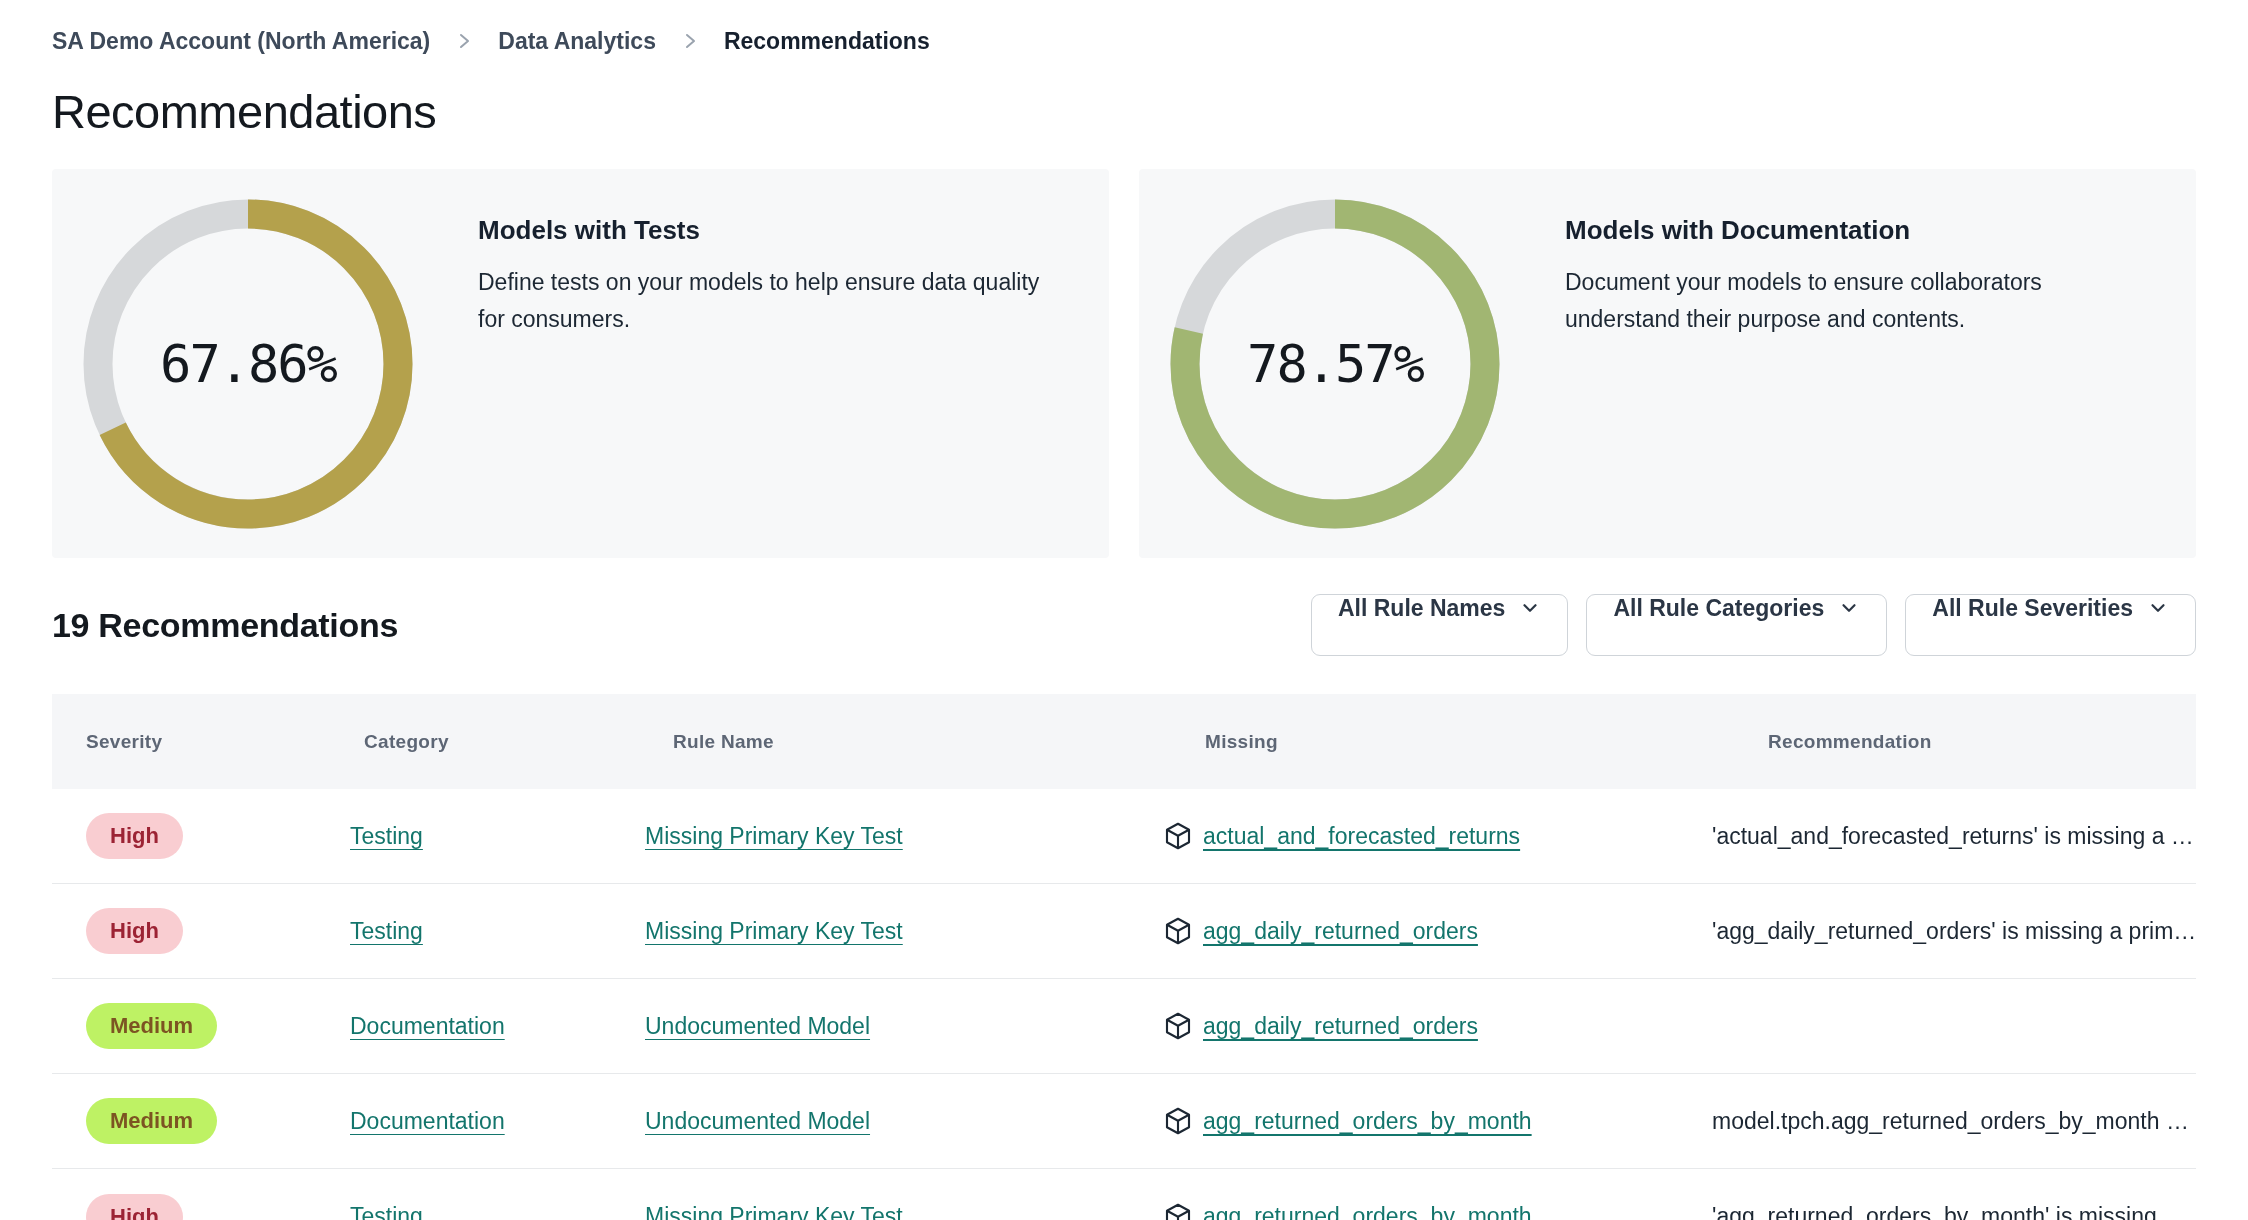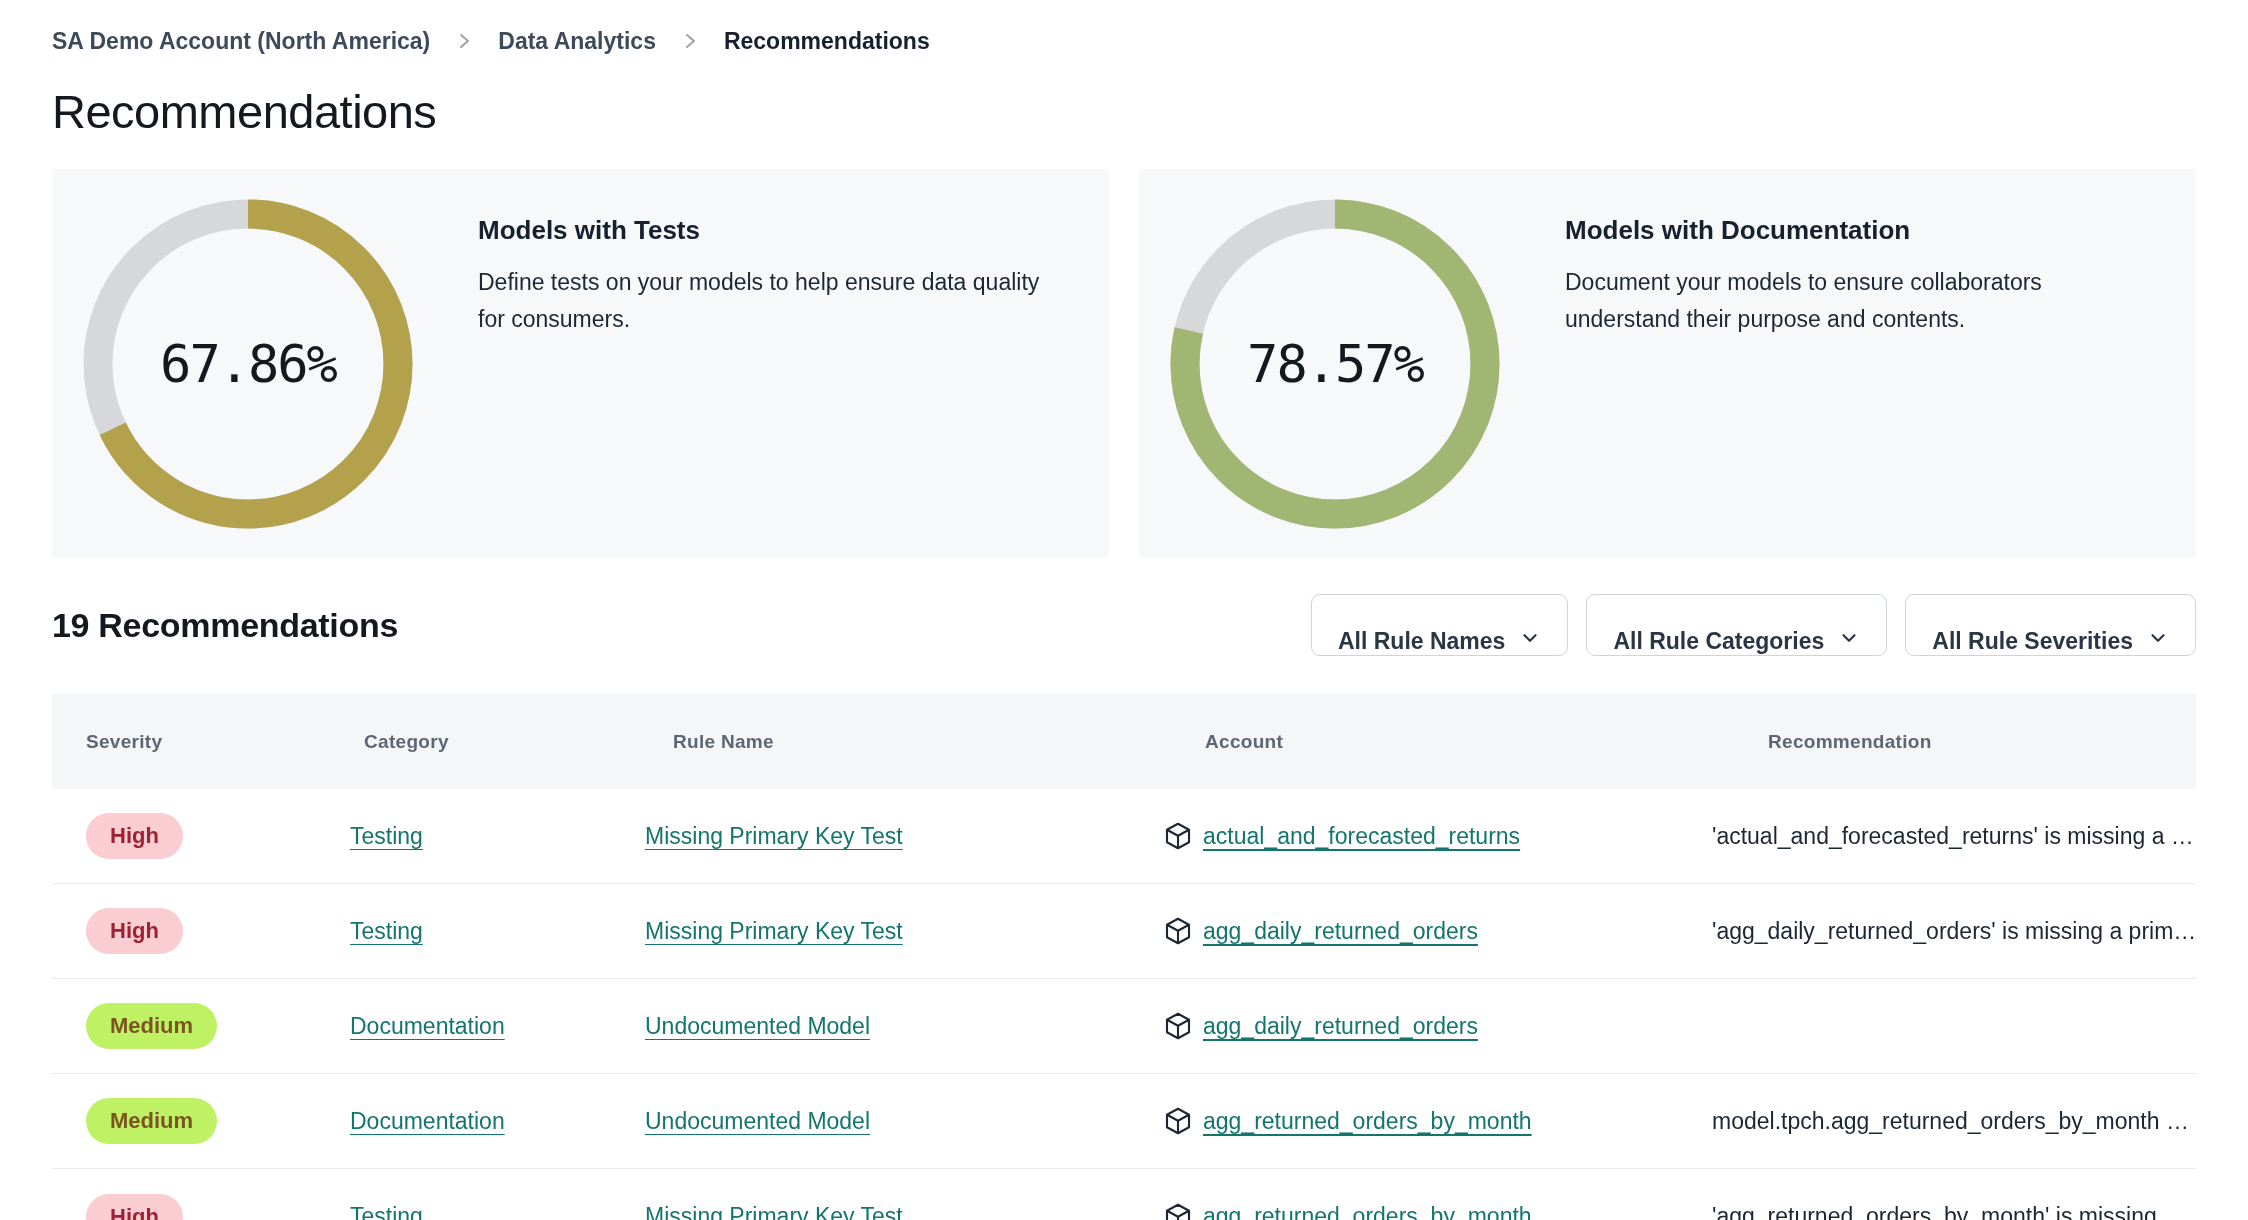--- a/index.html
+++ b/index.html
@@ -24,21 +24,21 @@
   .donut-label { position: absolute; inset: 0; display: flex; align-items: center; justify-content: center;
     font-family: "DejaVu Sans Mono", monospace; font-size: 52px; font-weight: 500; color: #14191f; letter-spacing: -2px; }
   .card-text { align-self: flex-start; padding-top: 46px; max-width: 650px; }
   .card-title { font-size: 26px; font-weight: 700; color: #16202e; margin-bottom: 18px; }
   .card-desc { font-size: 23px; line-height: 37px; color: #1c2733; }
 
   
   .list-head { display: flex; align-items: center; justify-content: space-between; margin-bottom: 38px; }
   .list-count { font-size: 34px; font-weight: 600; color: #14191f; letter-spacing: -0.3px; }
   .filters { display: flex; gap: 18px; }
-  .filter-btn { display: flex; align-items: flex-end; gap: 14px; height: 62px; padding: 0 26px; background: #ffffff;
+  .filter-btn { display: flex; align-items: flex-start; gap: 14px; height: 62px; padding: 0 26px; background: #ffffff;
     border: 1.5px solid #cfd4d9; border-radius: 9px; font-family: "Liberation Sans", sans-serif;
     font-size: 23px; font-weight: 600; color: #2b3645; cursor: pointer; }
   .filter-btn svg { margin-top: 2px; }
 
   
   .rec-table { width: 100%; }
   .t-row { display: grid; grid-template-columns: 264px 295px 518px 549px 1fr; align-items: center; }
   .t-head { background: #f5f6f8; height: 95px; gap: 14px; }
   .t-head .t-cell { font-size: 19px; font-weight: 700; color: #5d6675; letter-spacing: 0.3px; }
   .t-cell { padding-left: 34px; overflow: hidden; white-space: nowrap; }
@@ -138,21 +138,21 @@
         </span>
       </button>
     </div>
   </div>
 
   <div class="rec-table">
     <div class="t-row t-head">
       <div class="t-cell">Severity</div>
       <div class="t-cell">Category</div>
       <div class="t-cell">Rule Name</div>
-      <div class="t-cell">Account</div>
+      <div class="t-cell">Missing</div>
       <div class="t-cell">Recommendation</div>
     </div>
     <div class="t-body">
   <div class="t-row">
     <div class="t-cell">
       <span class="badge high">High</span>
     </div>
     <div class="t-cell">
       <a class="t-link">Testing</a>
     </div>

